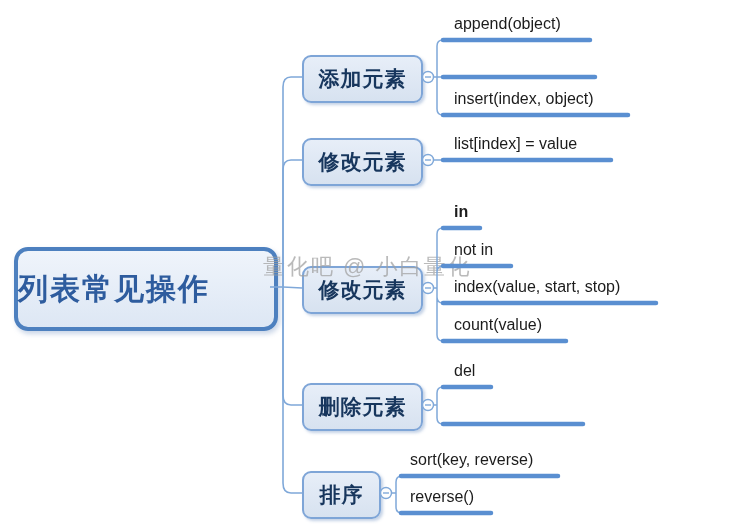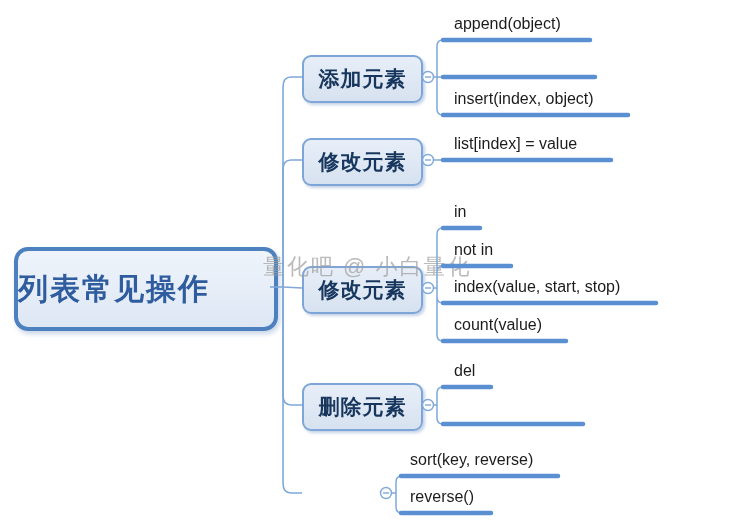--- a/index.html
+++ b/index.html
@@ -51,25 +51,28 @@
   </div>
   <div class="branch-box" style="left:302px;top:138px;width:117px;height:44px;">
     <span>修改元素</span>
   </div>
   <div class="branch-box" style="left:302px;top:266px;width:117px;height:44px;">
     <span>修改元素</span>
   </div>
   <div class="branch-box" style="left:302px;top:383px;width:117px;height:44px;">
     <span>删除元素</span>
   </div>
+  <div class="branch-box" style="left:302px;top:471px;width:75px;height:44px;">
+    <span>排序</span>
+  </div>
 
   <div class="leaf-label" style="left:454px;top:13px;">append(object)</div>
   <div class="leaf-label" style="left:454px;top:88px;">insert(index, object)</div>
   <div class="leaf-label" style="left:454px;top:133px;">list[index] = value</div>
-  <div class="leaf-label" style="left:454px;top:201px;">in</div>
+  <div class="leaf-label" style="left:454px;top:201px;font-weight:bold;">in</div>
   <div class="leaf-label" style="left:454px;top:239px;">not in</div>
   <div class="leaf-label" style="left:454px;top:276px;">index(value, start, stop)</div>
   <div class="leaf-label" style="left:454px;top:314px;">count(value)</div>
   <div class="leaf-label" style="left:454px;top:360px;">del</div>
   <div class="leaf-label" style="left:410px;top:449px;">sort(key, reverse)</div>
   <div class="leaf-label" style="left:410px;top:486px;">reverse()</div>
 
   <div class="watermark">量化吧 @ 小白量化</div>
 
   <svg class="layer" viewBox="0 0 735 530">

